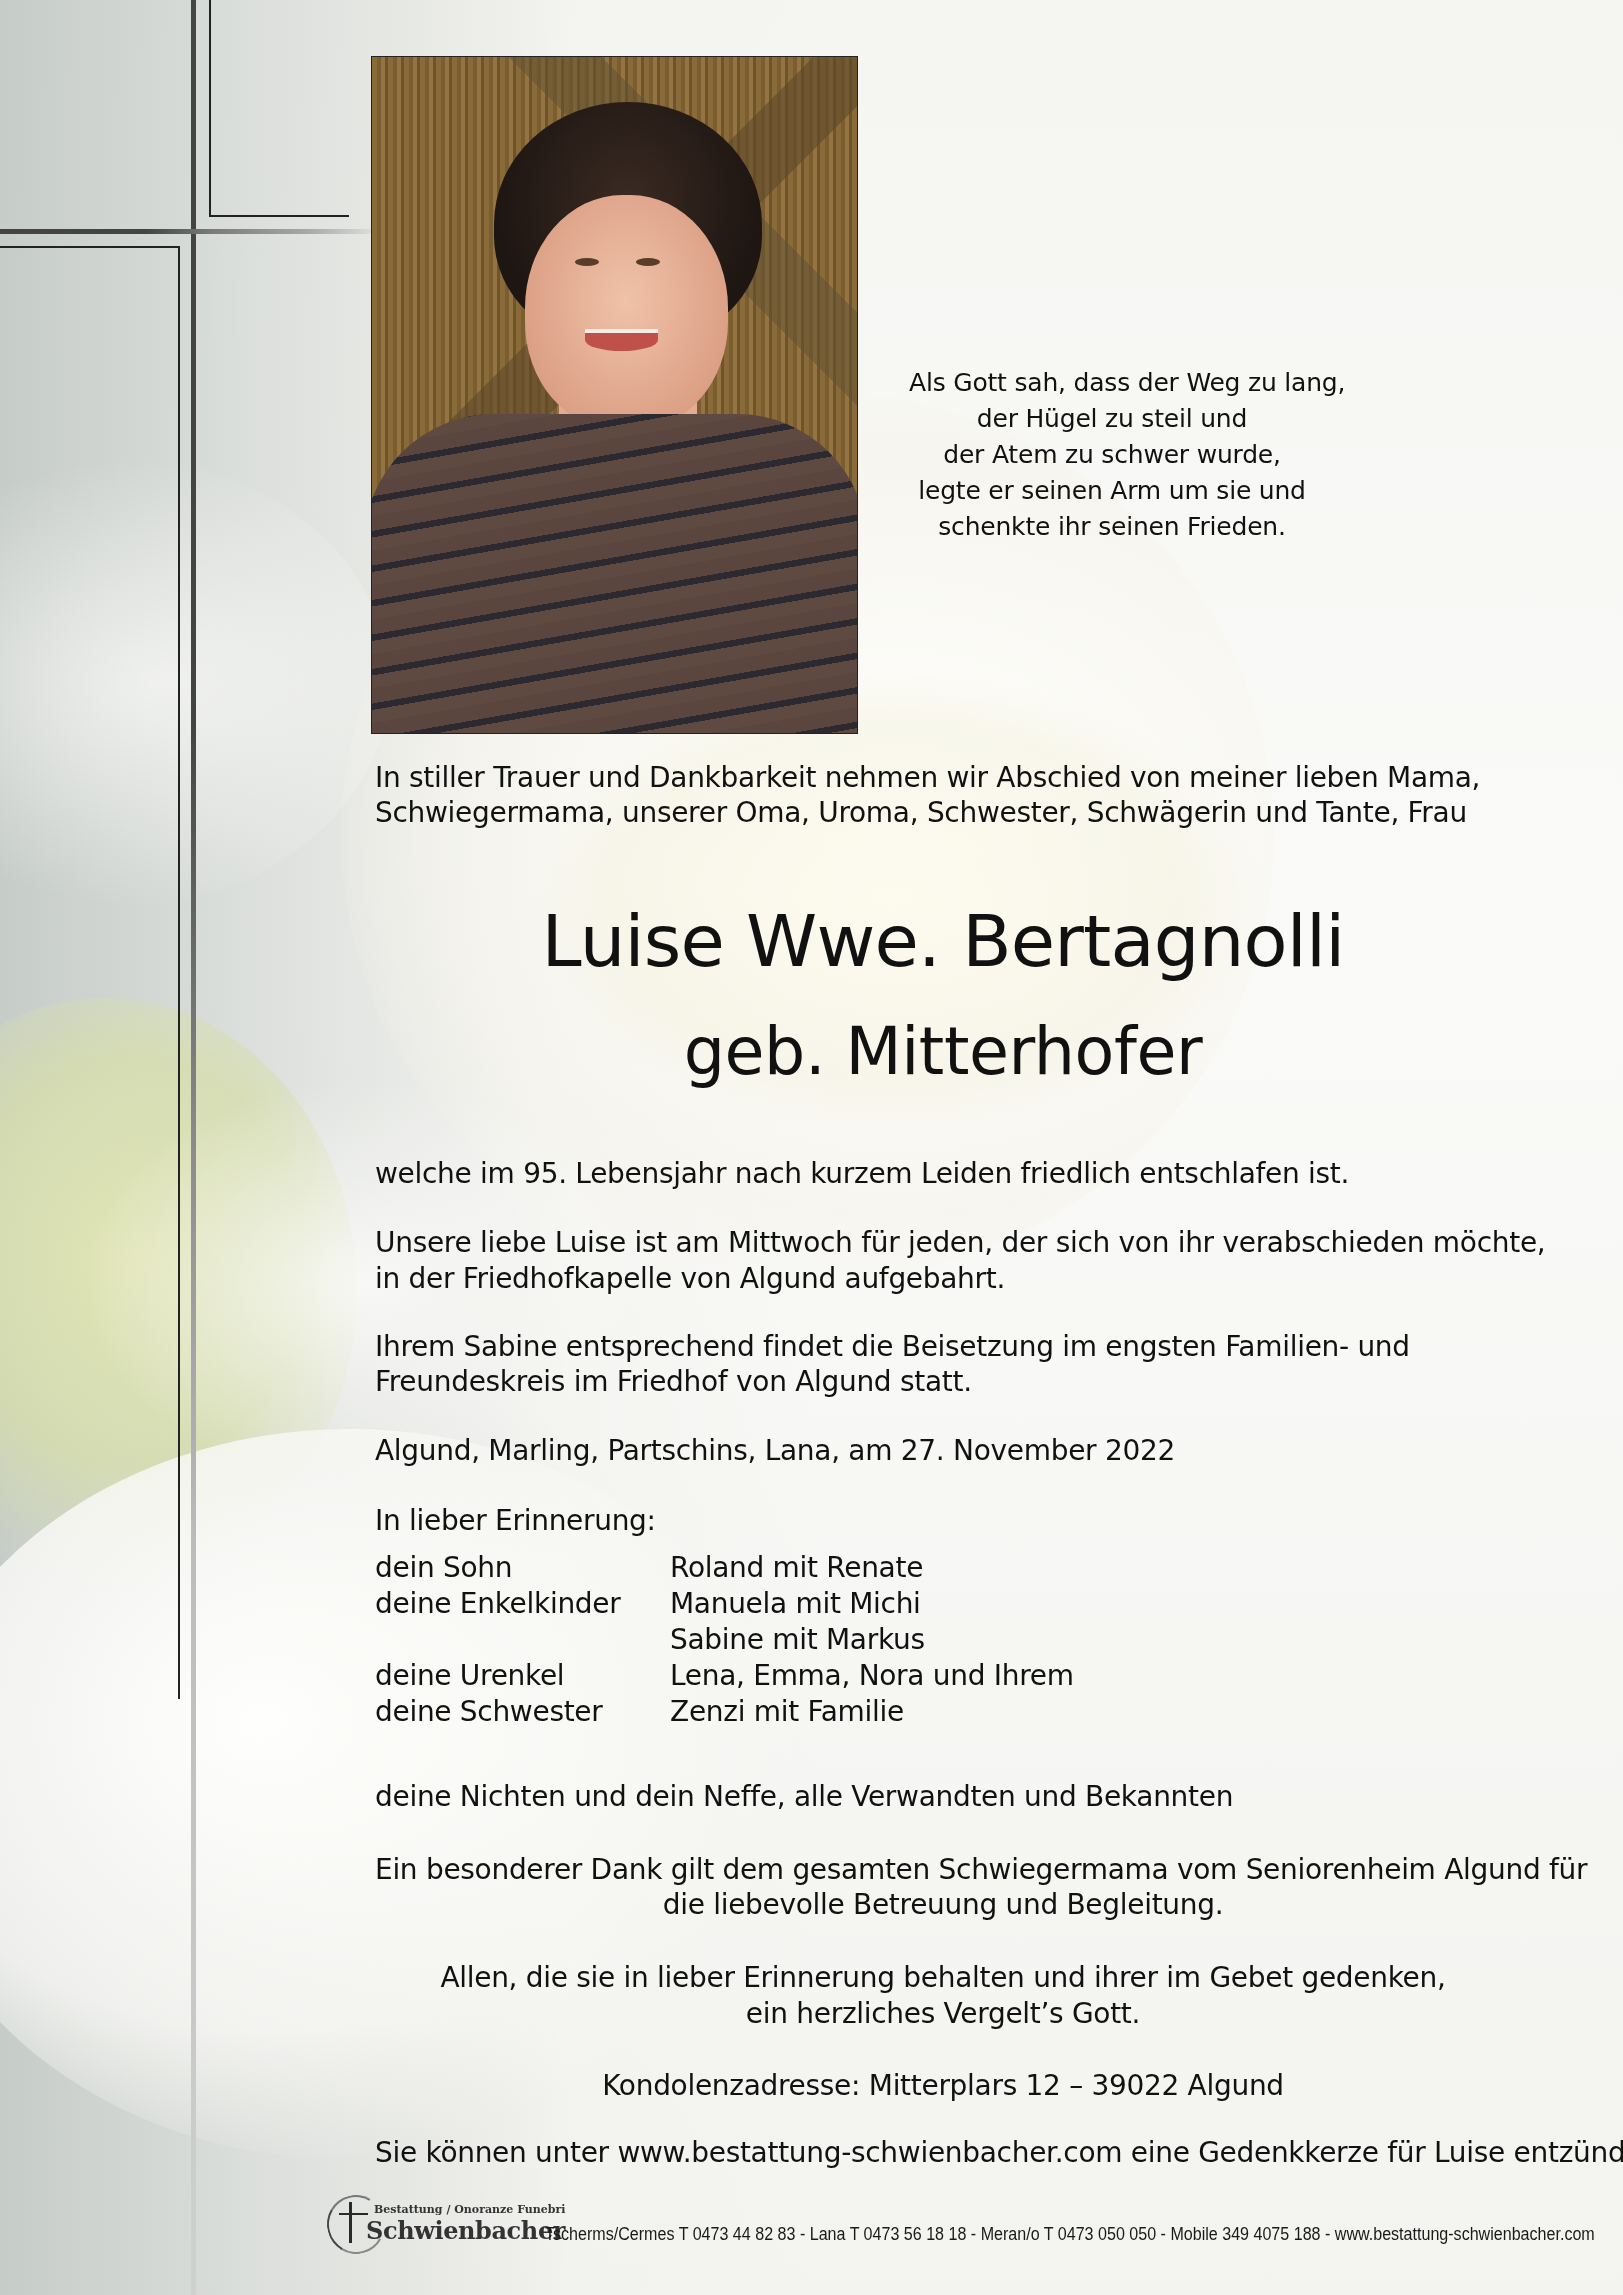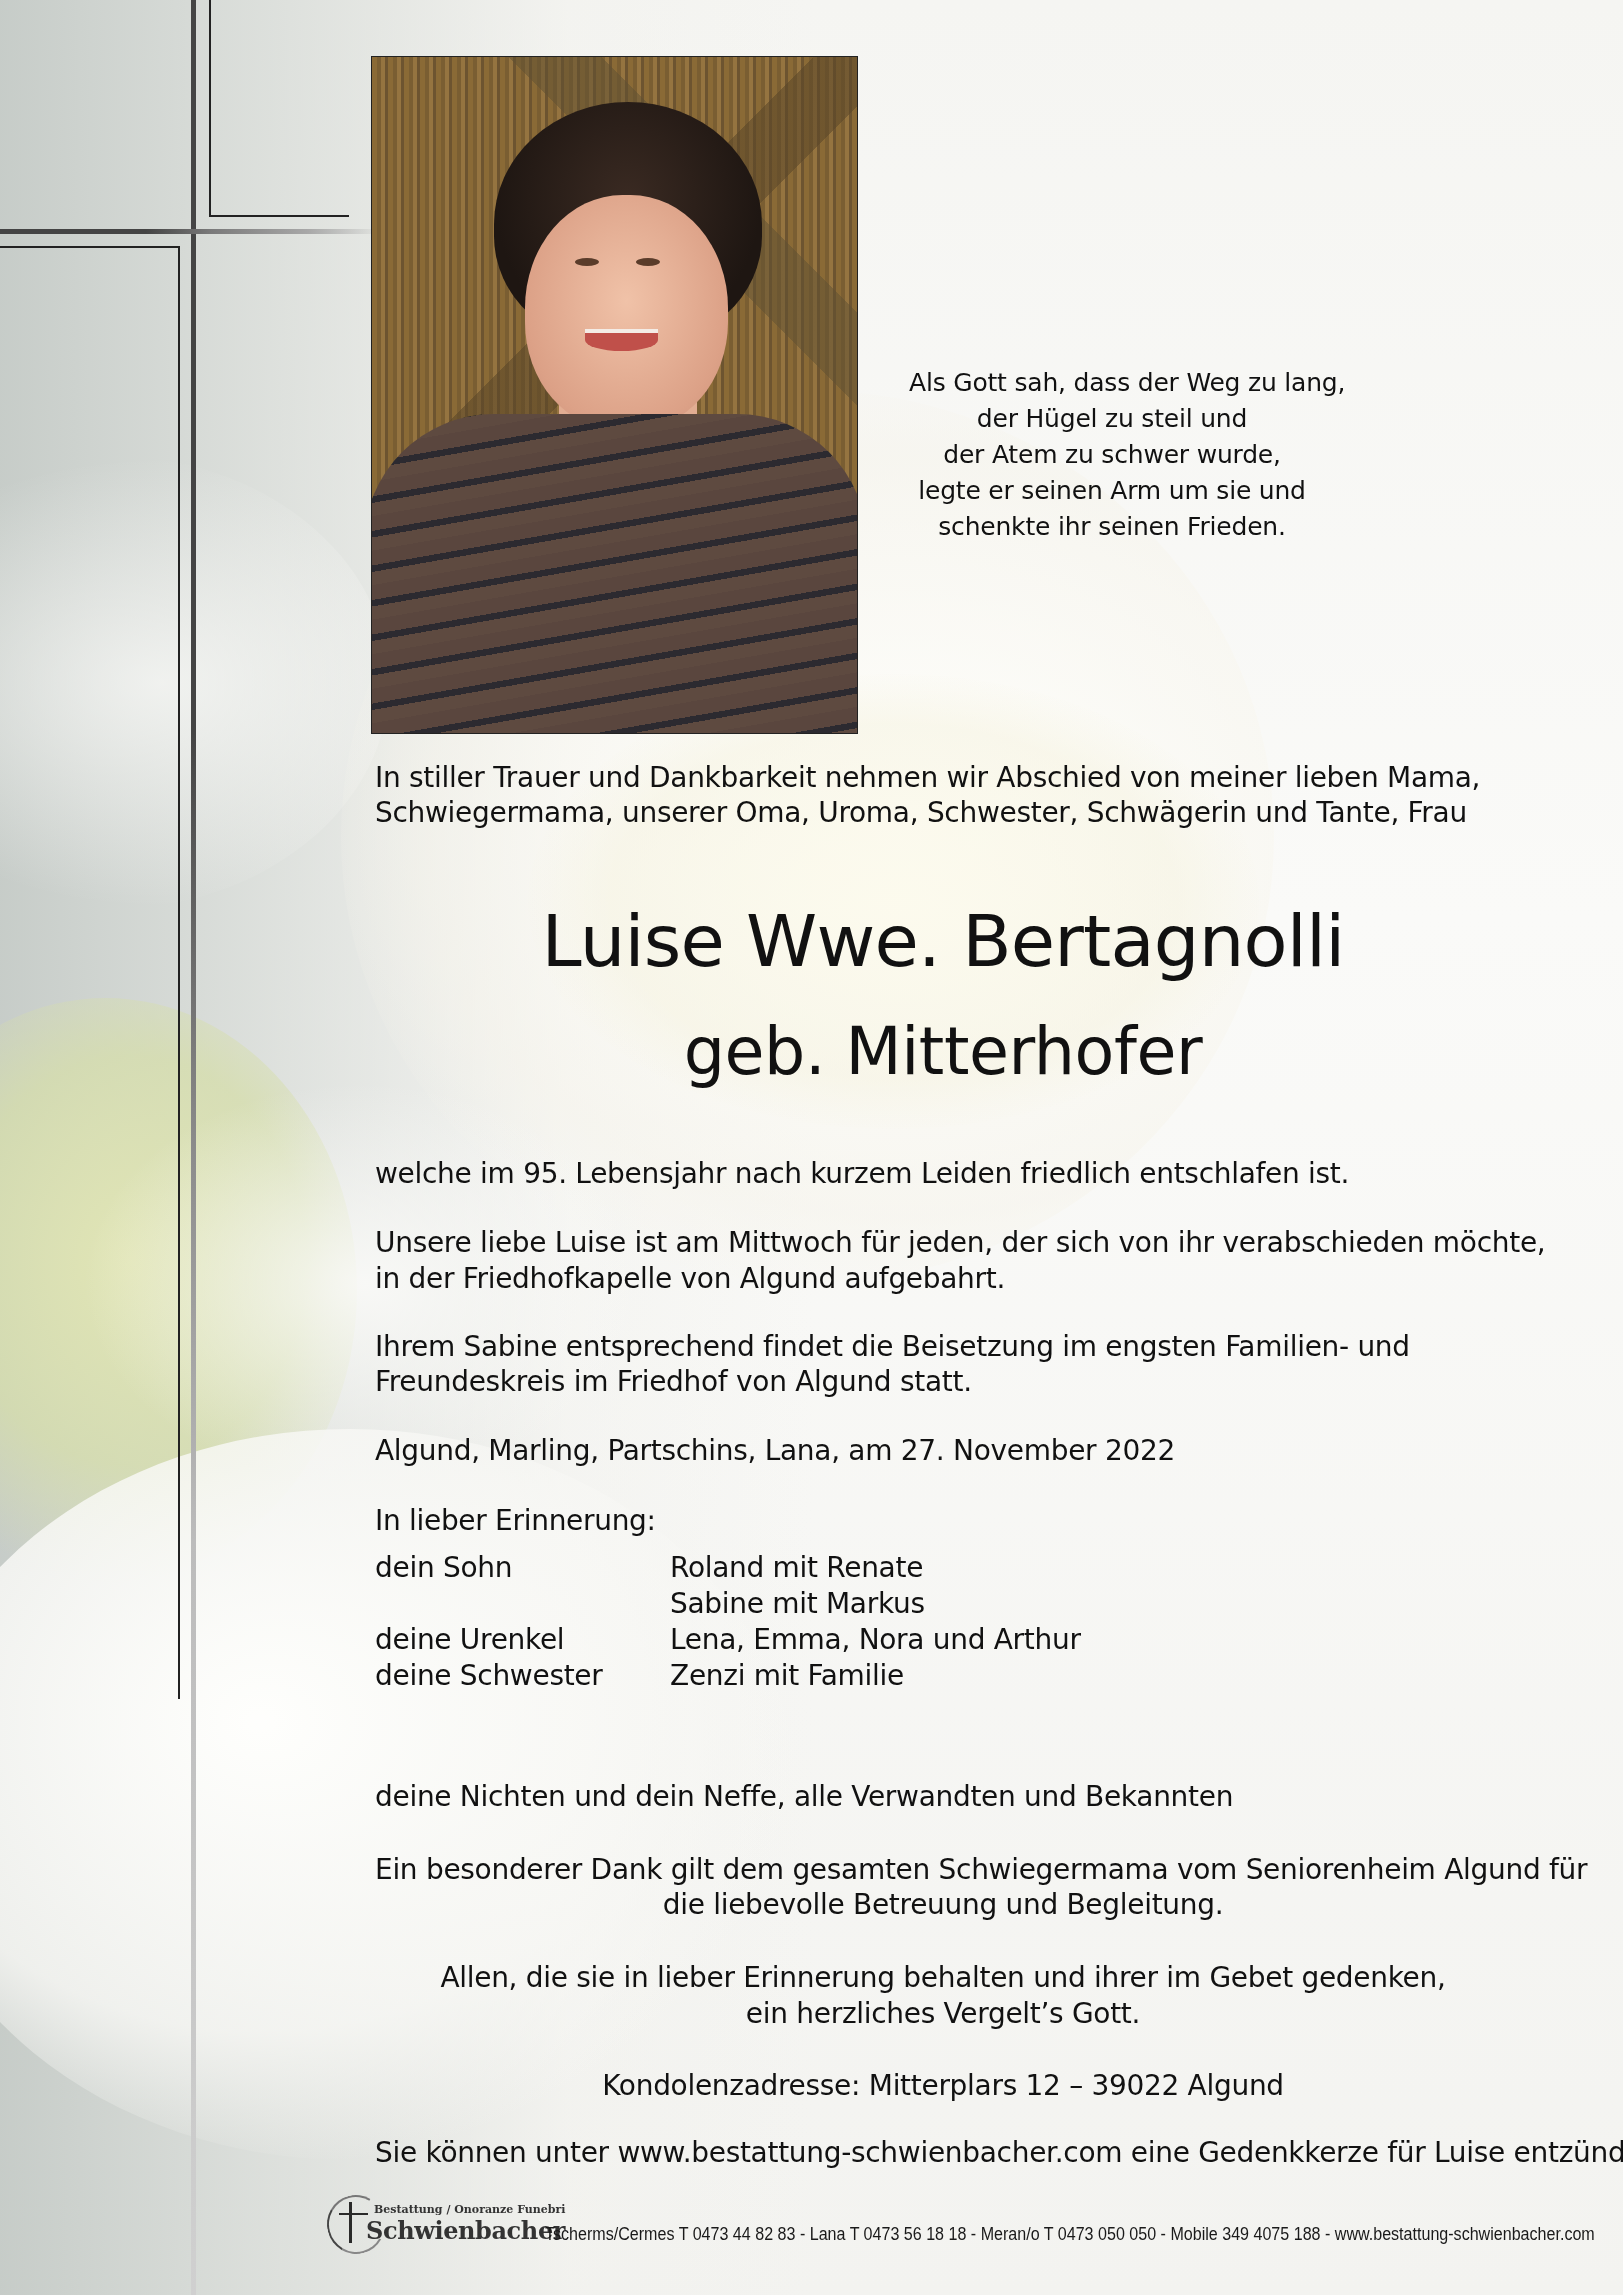--- a/index.html
+++ b/index.html
@@ -151,26 +151,30 @@
 <div class="txt" style="top:1364px">Freundeskreis im Friedhof von Algund statt.</div>
 <div class="txt" style="top:1433px">Algund, Marling, Partschins, Lana, am 27. November 2022</div>
 <div class="txt" style="top:1503px">In lieber Erinnerung:</div>
 
 <div class="family">
   <div class="row">
     <span class="rel">dein Sohn</span>
     <span>Roland mit Renate</span>
   </div>
   <div class="row">
+    <span class="rel">deine Enkelkinder</span>
+    <span>Manuela mit Michi</span>
+  </div>
+  <div class="row">
     <span class="rel"></span>
     <span>Sabine mit Markus</span>
   </div>
   <div class="row">
     <span class="rel">deine Urenkel</span>
-    <span>Lena, Emma, Nora und Arthur</span>
+    <span>Lena, Emma, Nora und Ihrem</span>
   </div>
   <div class="row">
     <span class="rel">deine Schwester</span>
     <span>Zenzi mit Familie</span>
   </div>
 </div>
 
 <div class="txt" style="top:1779px">deine Nichten und dein Neffe, alle Verwandten und Bekannten</div>
 
 <div class="txt center" style="top:1852px">Ein besonderer Dank gilt dem gesamten Schwiegermama vom Seniorenheim Algund für</div>

